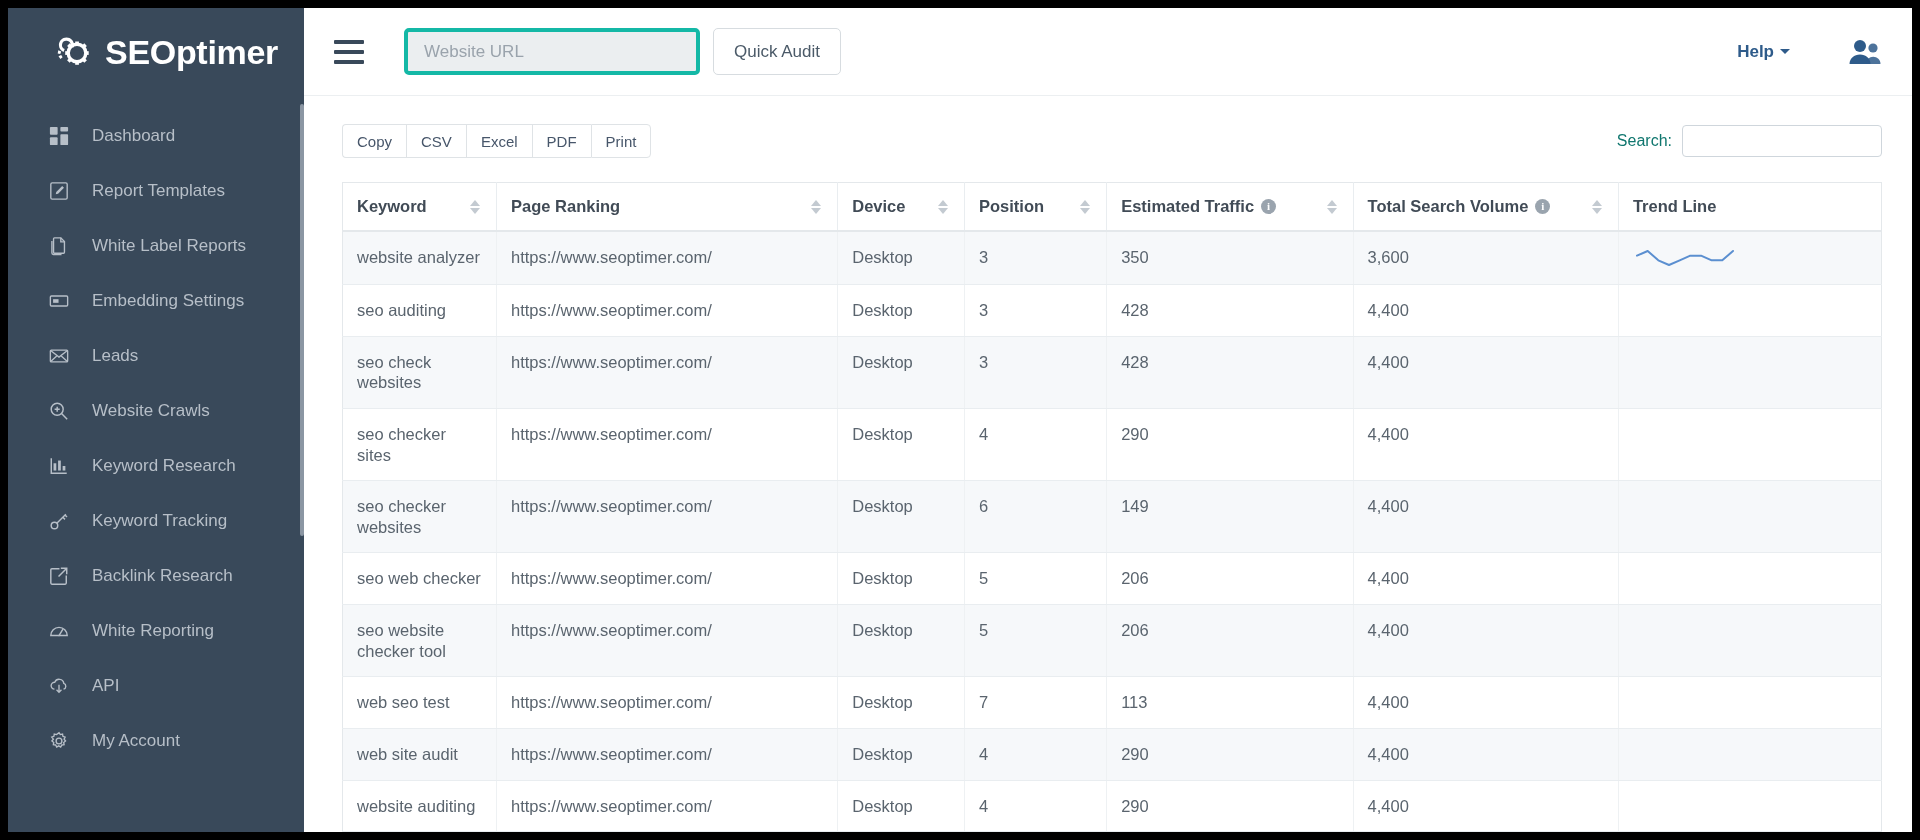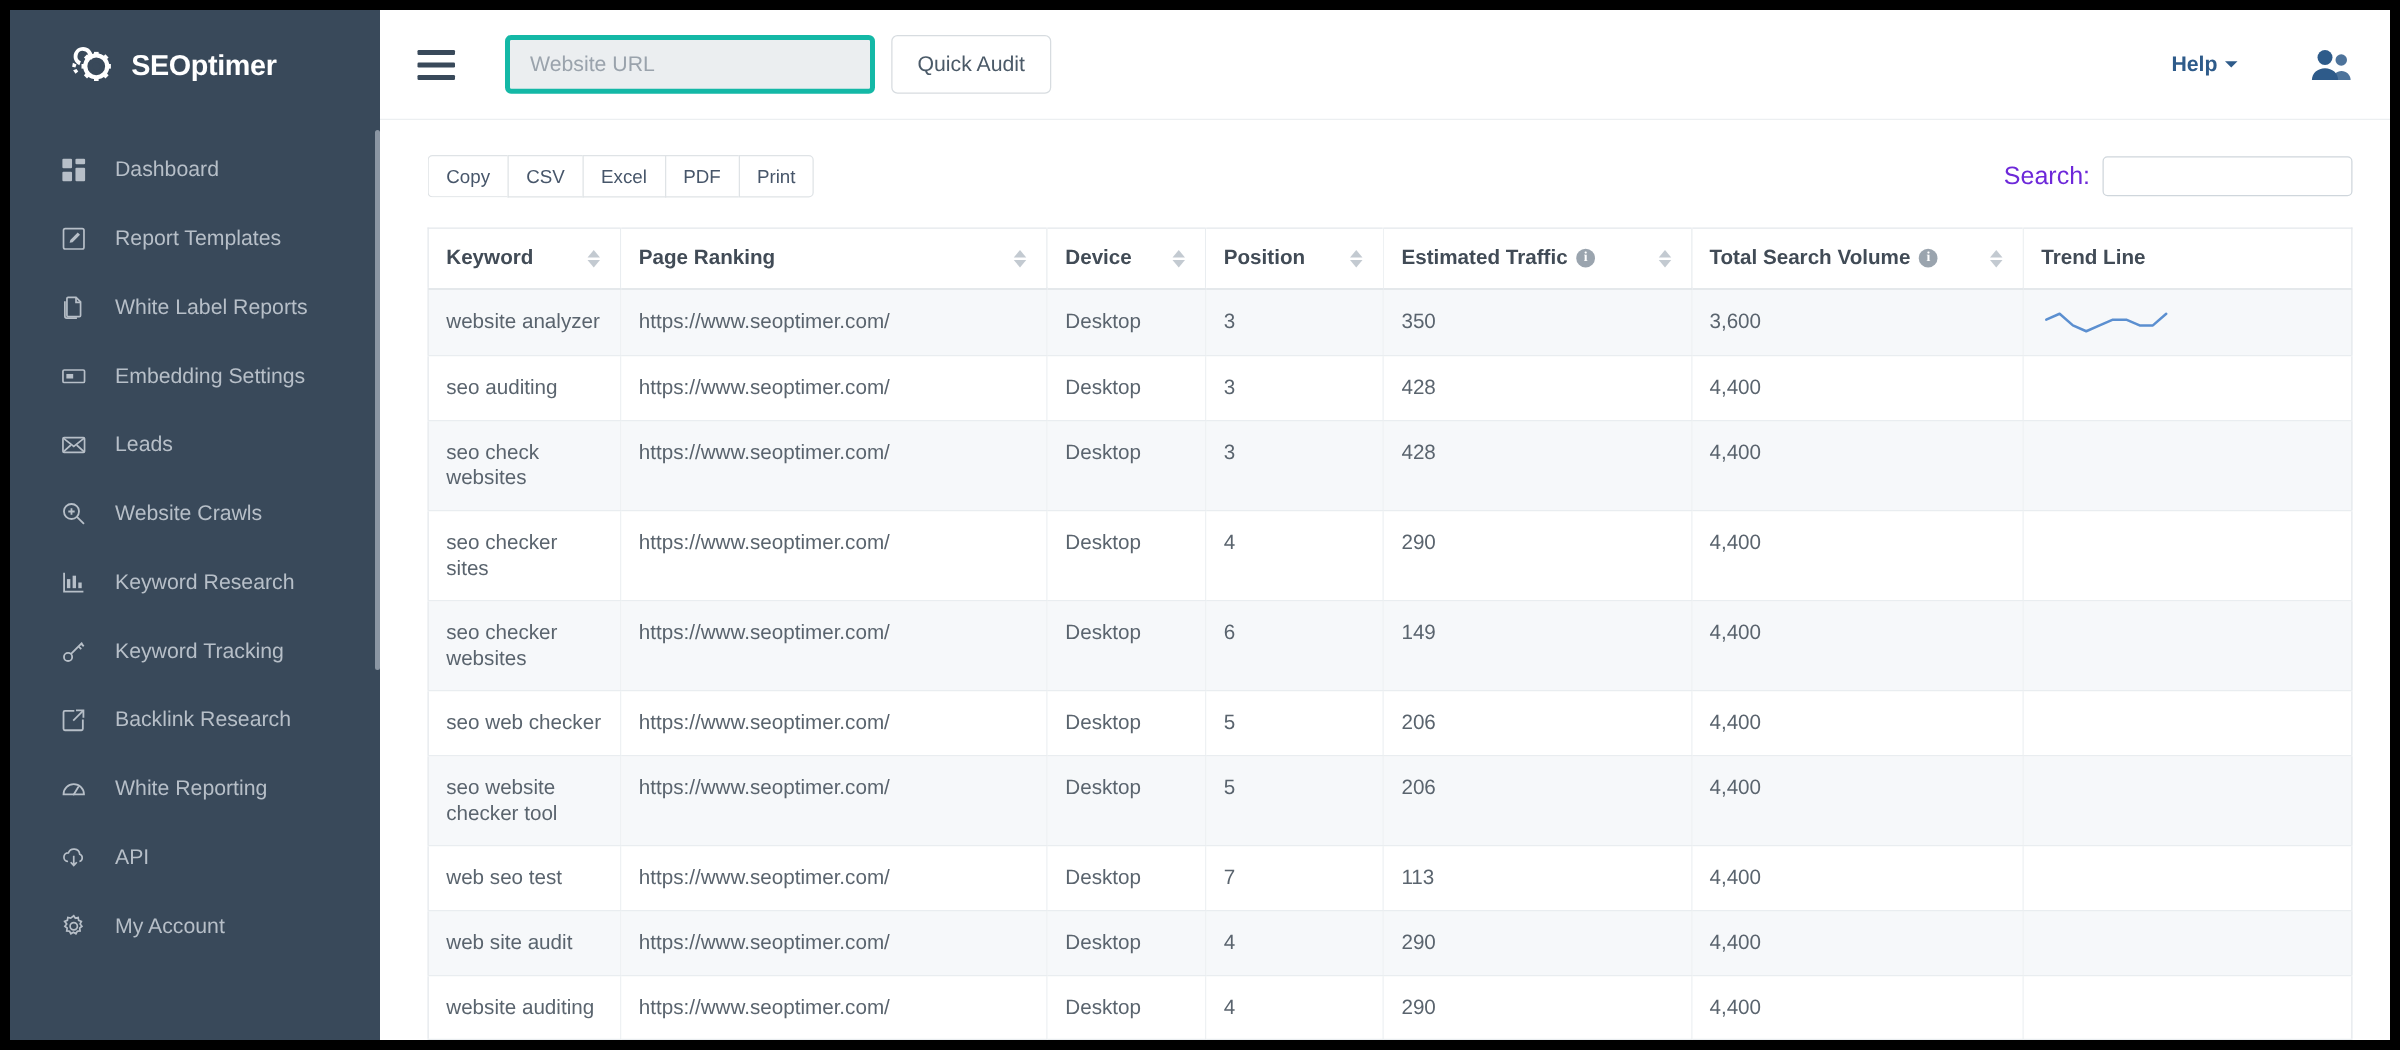--- a/index.html
+++ b/index.html
@@ -26,21 +26,21 @@
     position:relative;
   }
   .brand {
     height:88px; flex:0 0 88px;
     display:flex; align-items:center;
     padding-left:44px;
     gap:11px;
   }
   .brand-logo { width:42px; height:42px; flex:0 0 42px; }
   .brand-text {
-    color:#ffffff; font-size:23px; font-weight:bold;
+    color:#ffffff; font-size:34px; font-weight:bold;
     letter-spacing:-0.3px;
     white-space:nowrap;
   }
   .nav { flex:1 1 auto; padding-top:12px; overflow:hidden; position:relative; }
   .nav-item {
     display:flex; align-items:center;
     height:55px;
     padding-left:40px;
     gap:22px;
     color:#b7bfc8;
@@ -148,21 +148,21 @@
     font-family:"Liberation Sans", sans-serif;
     cursor:pointer;
     display:flex; align-items:center;
   }
   .export-btn:first-child { border-radius:4px 0 0 4px; }
   .export-btn:last-child { border-right:1px solid #dfe3e6; border-radius:0 4px 4px 0; }
   .search-wrap {
     margin-left:auto;
     display:flex; align-items:center; gap:10px;
   }
-  .search-label { font-size:20px; color:#6d28d9; }
+  .search-label { font-size:16px; color:#0f766e; }
   .search-input {
     width:200px; height:32px;
     border:1px solid #cfd6dc;
     border-radius:4px;
     padding:0 8px;
     font-size:15px;
     font-family:"Liberation Sans", sans-serif;
     outline:none;
   }
 

